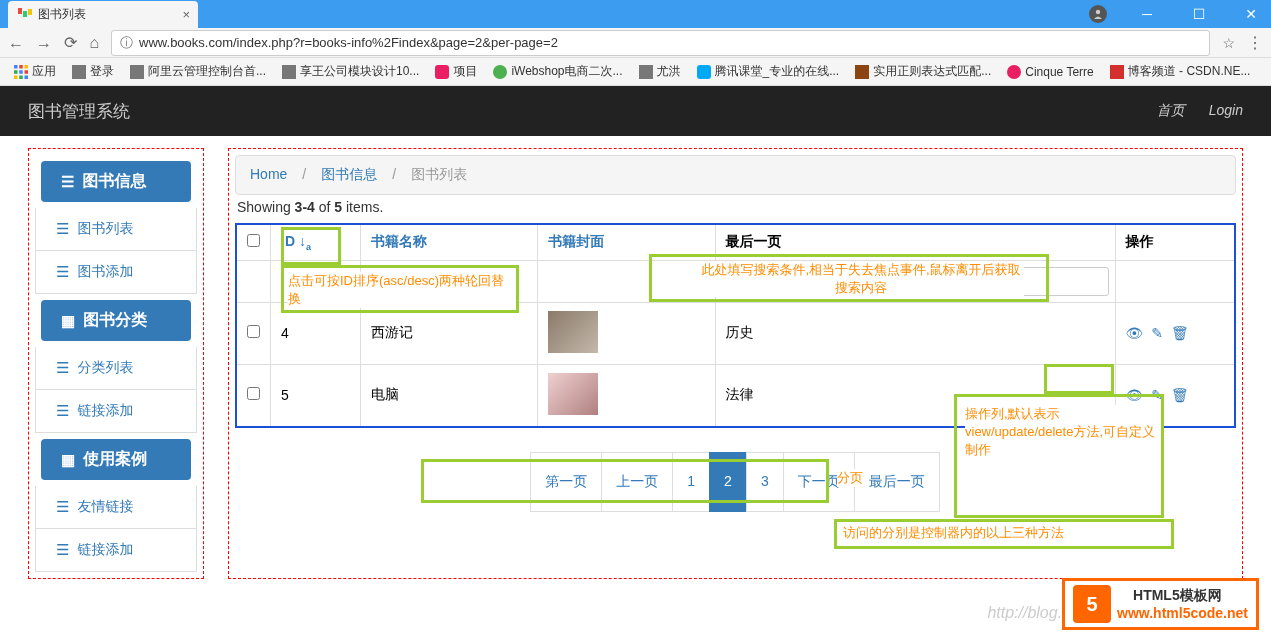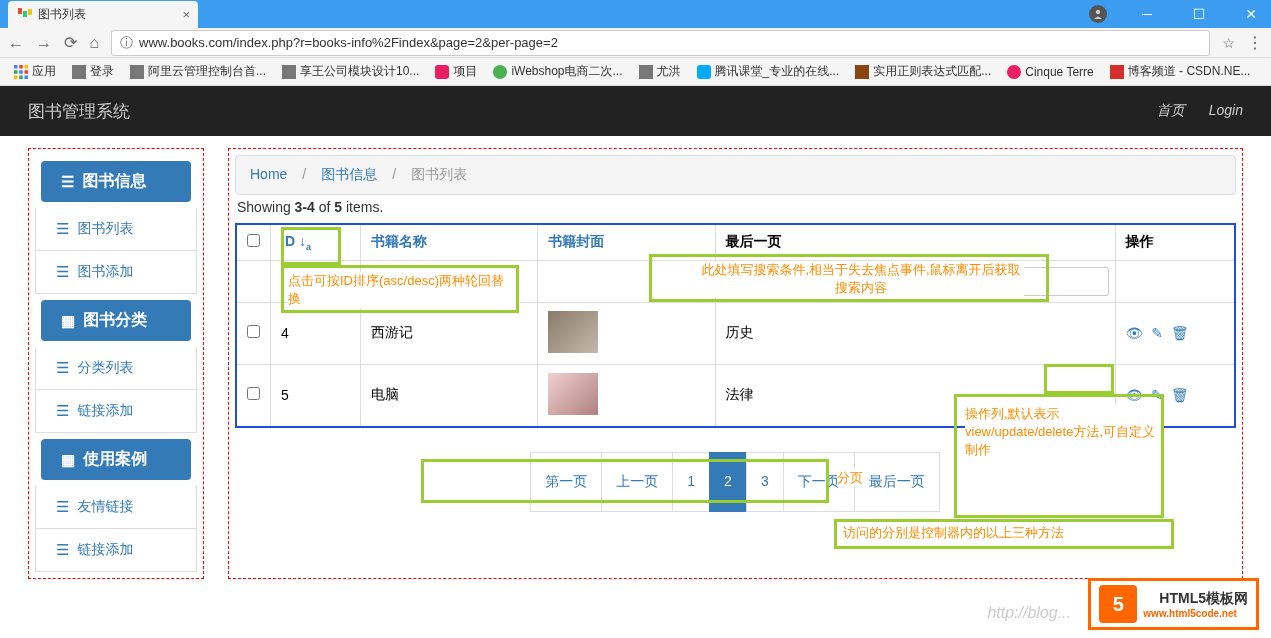--- a/index.html
+++ b/index.html
@@ -62,21 +62,21 @@
     .page-btn.active { background: #337ab7; color: #fff; border-color: #337ab7; }
     
     
     .annotation { position: absolute; border: 3px solid #9acd32; z-index: 5; }
     .ann-label { position: absolute; color: #ff8c00; font-weight: normal; font-size: 13px; line-height: 1.4; background: #fff; }
     
     .watermark { position: fixed; right: 12px; bottom: 8px; display: flex; align-items: center; gap: 6px; border: 3px solid #ff6600; padding: 4px 8px; background: #fff; }
     .wm-badge { width: 38px; height: 38px; background: #ff6600; border-radius: 4px; display: flex; align-items: center; justify-content: center; color: #fff; font-weight: bold; font-size: 20px; }
     .wm-text { display: flex; flex-direction: column; font-weight: bold; }
     .wm-text span:first-child { color: #333; font-size: 14px; margin-left: 16px; }
-    .wm-text span:last-child { color: #ff6600; font-size: 10px; }
+    .wm-text span:last-child { color: #ff6600; font-size: 14px; }
     
     .blog-url { position: fixed; right: 200px; bottom: 16px; color: #ccc; font-size: 16px; font-style: italic; }
     .checkbox-cell { width: 32px; text-align: center; }
     .id-col { width: 90px; }
   </style>
 </head>
 <body>
 
 <div class="browser-chrome">
   <div class="tab-bar" style="position:relative">

